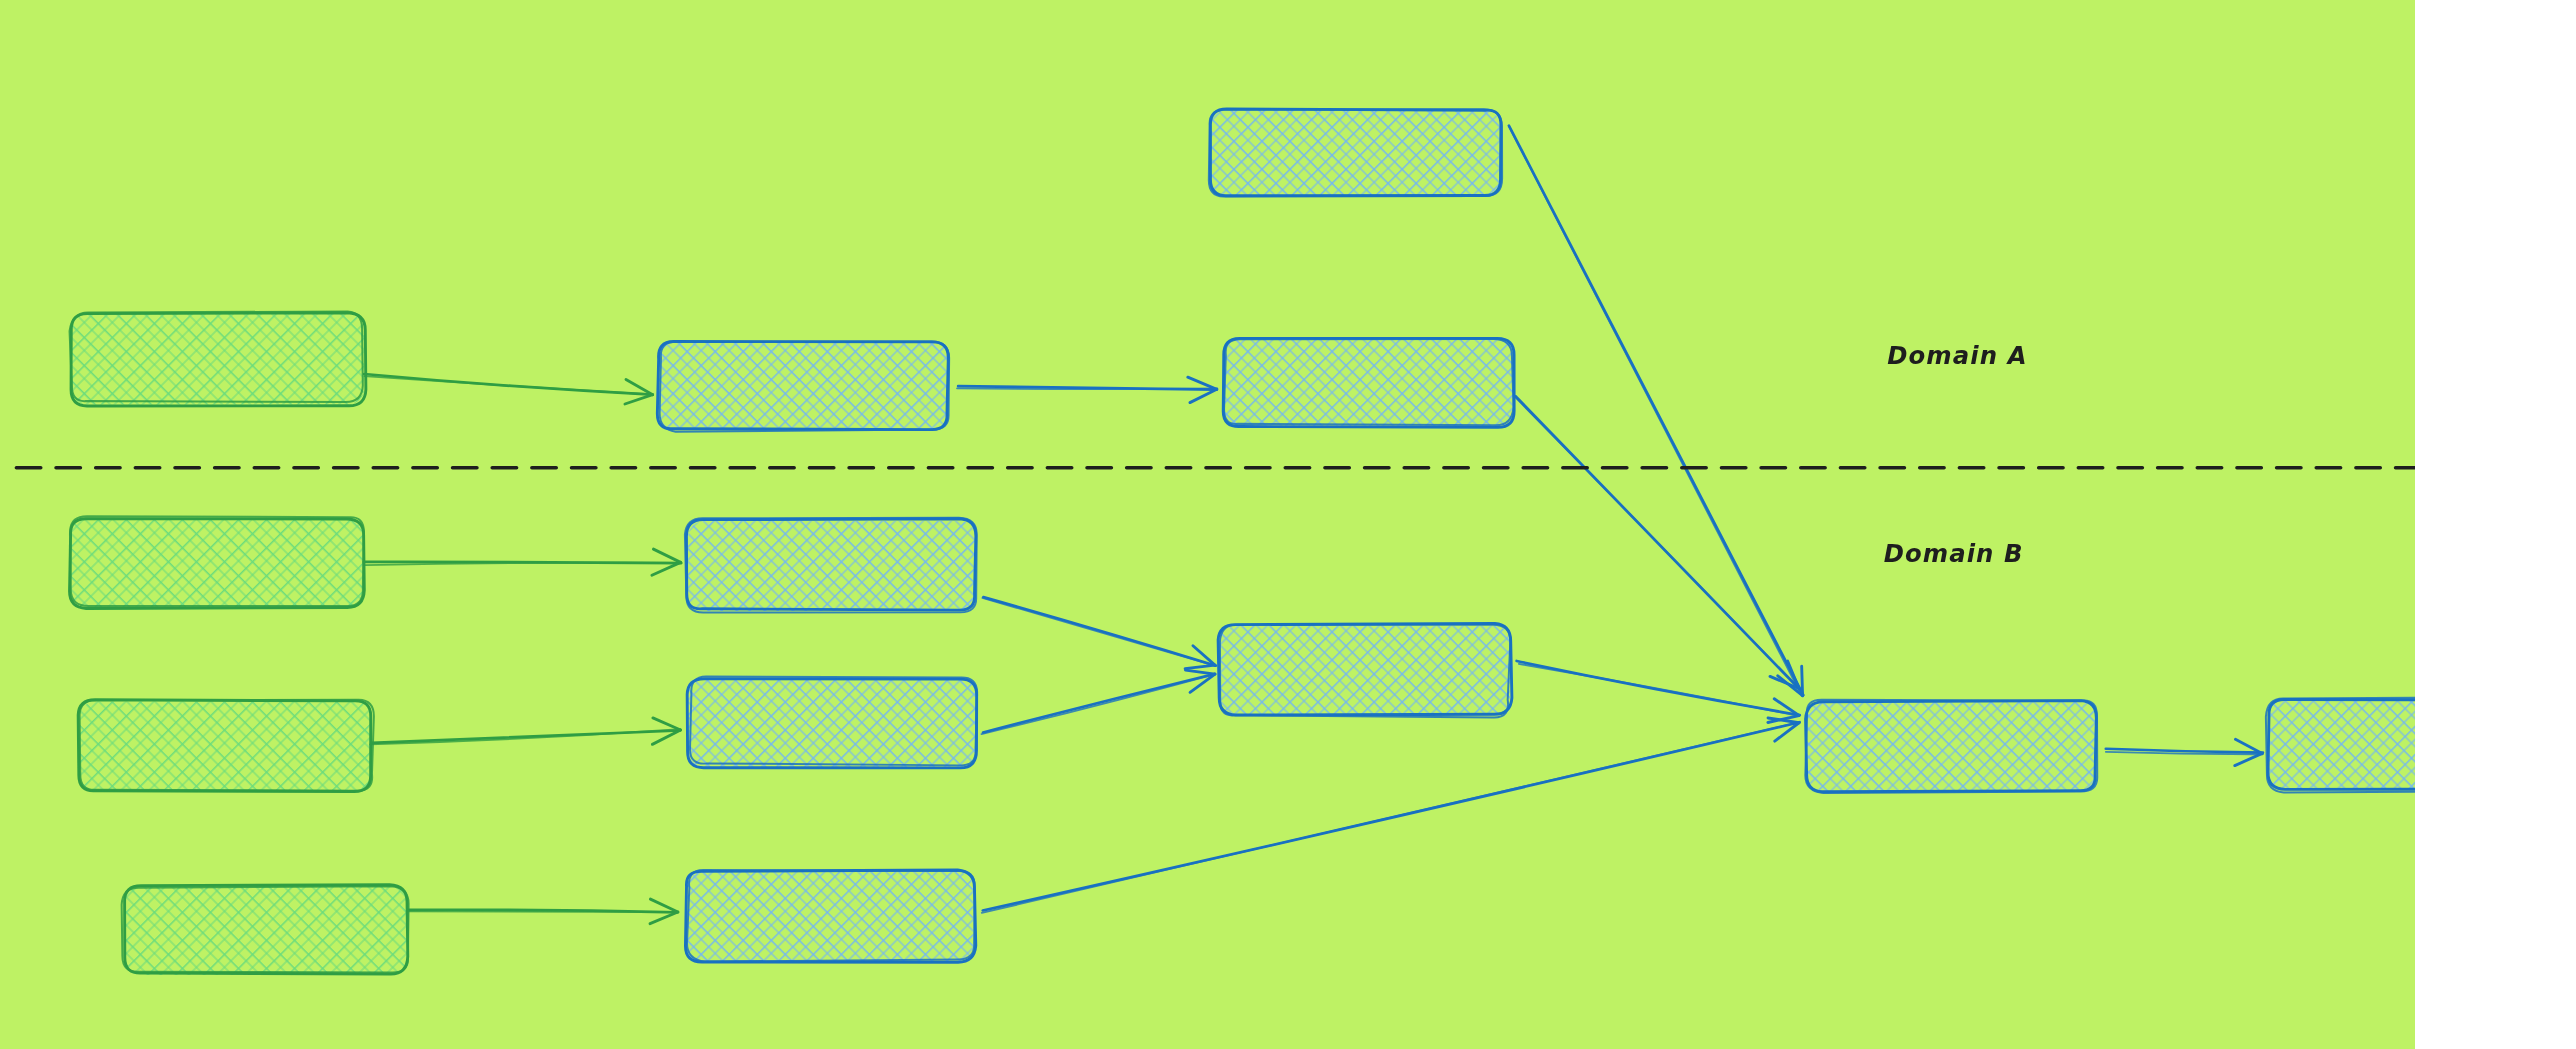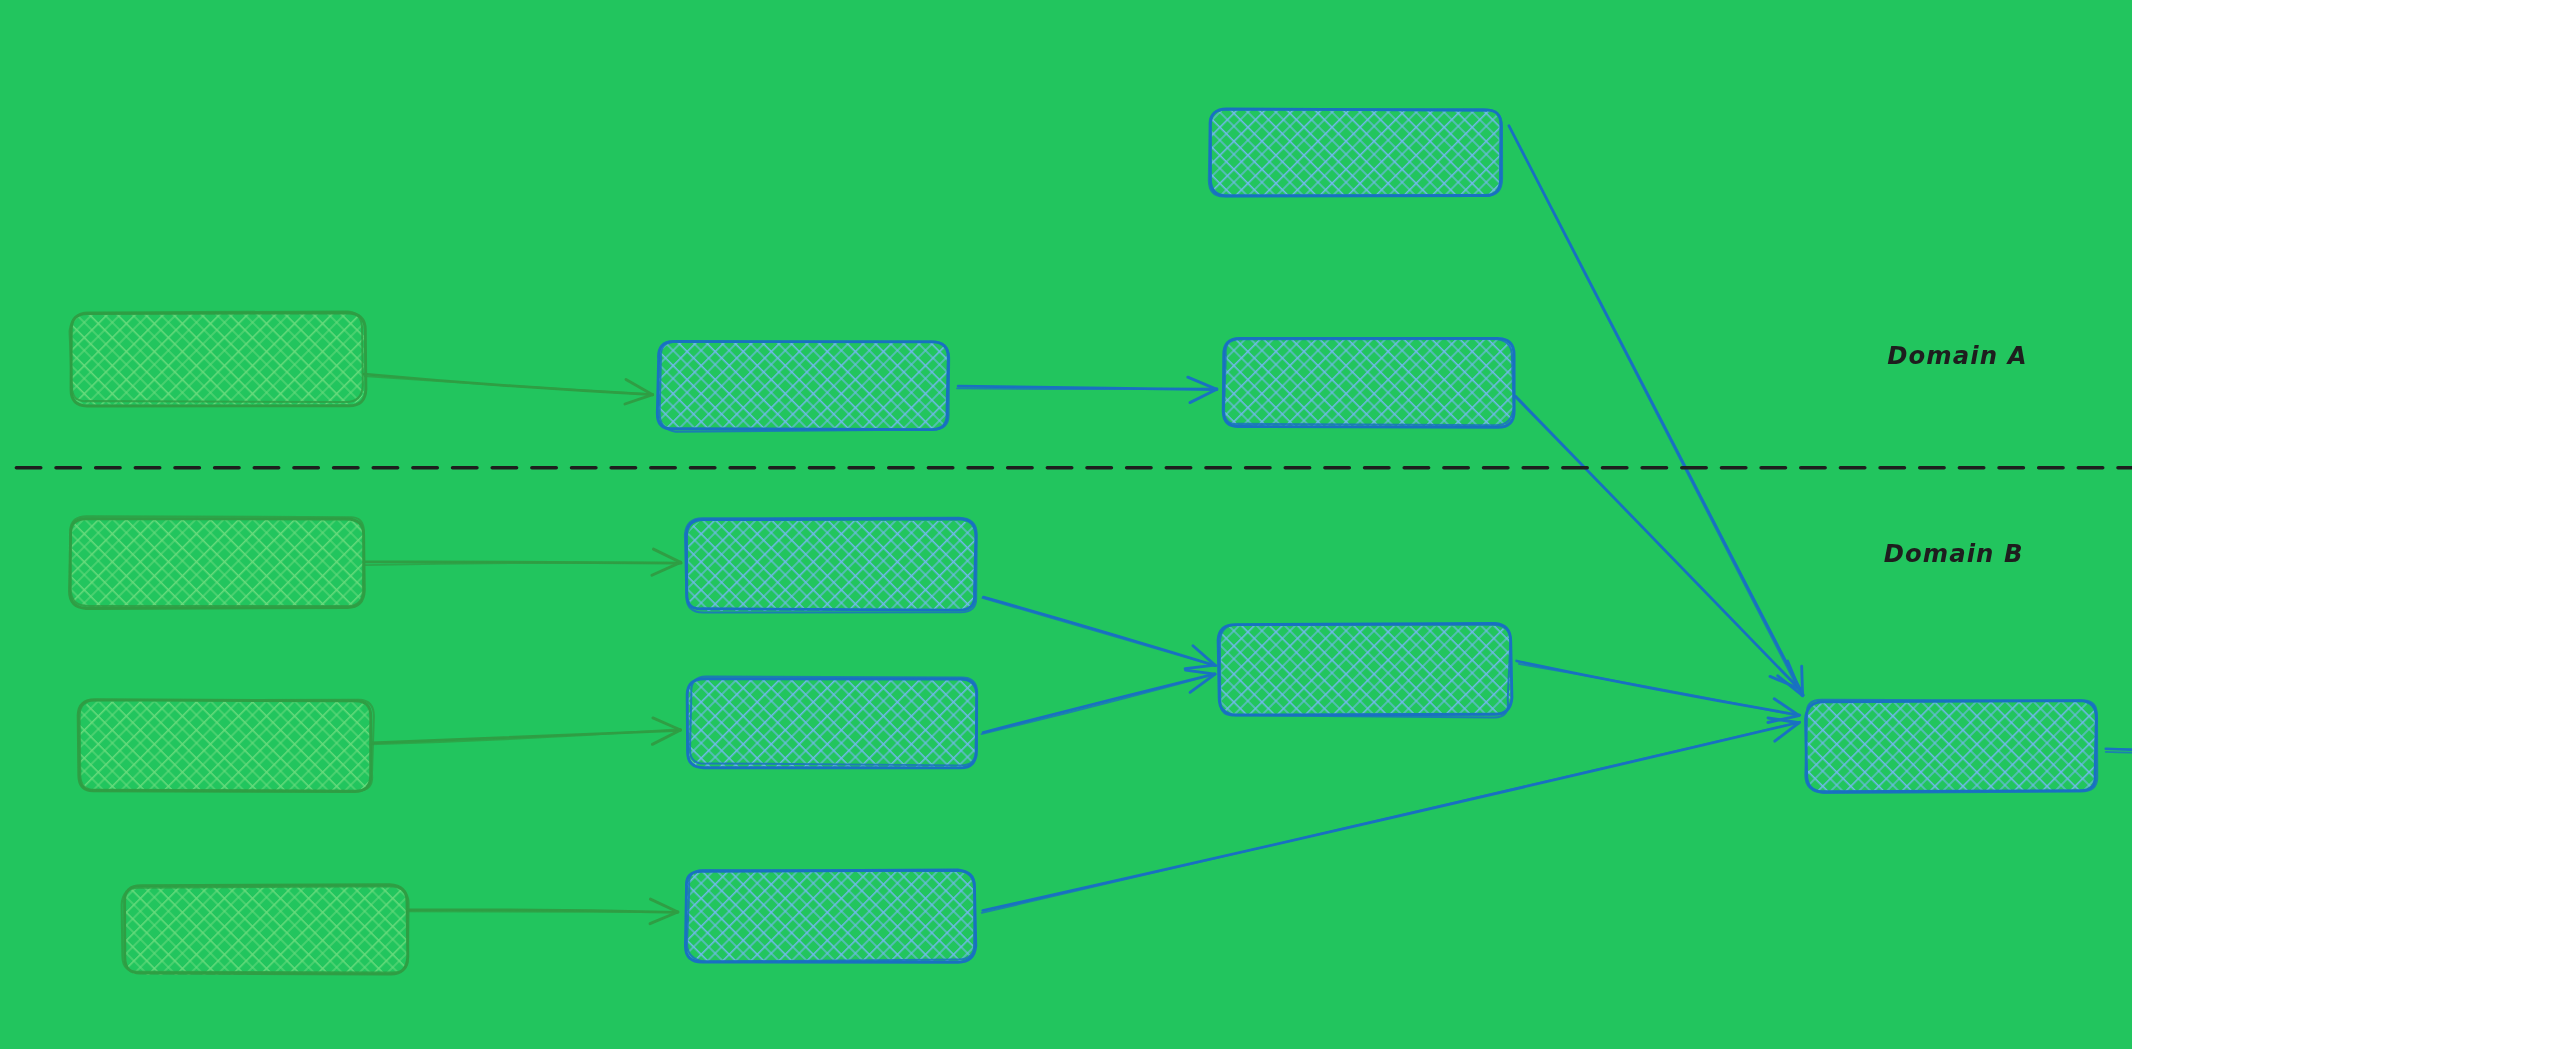--- a/index.html
+++ b/index.html
@@ -6,23 +6,23 @@
   html, body {
     margin: 0;
     padding: 0;
     background: #ffffff;
   }
   body {
     font-family: "DejaVu Sans", sans-serif;
   }
   #canvas {
     position: relative;
-    width: 2132px;
+    width: 2415px;
     height: 1049px;
-    background: #22c55e;
+    background: #bef264;
     overflow: hidden;
   }
   #canvas > svg {
     position: absolute;
     left: 0;
     top: 0;
     width: 2576px;
     height: 1049px;
   }
   .domain-label {

